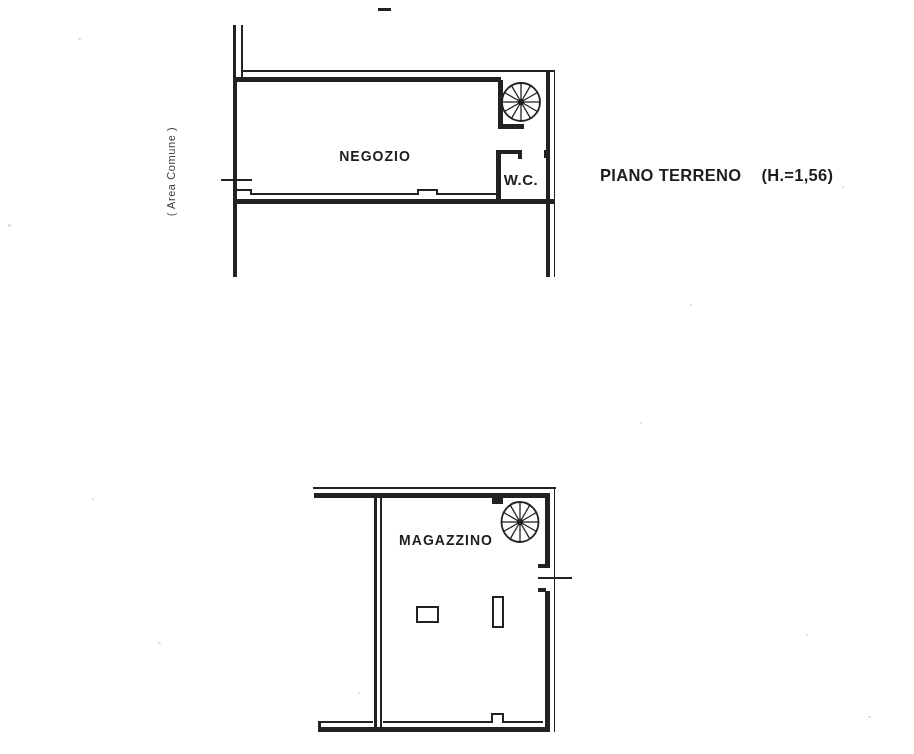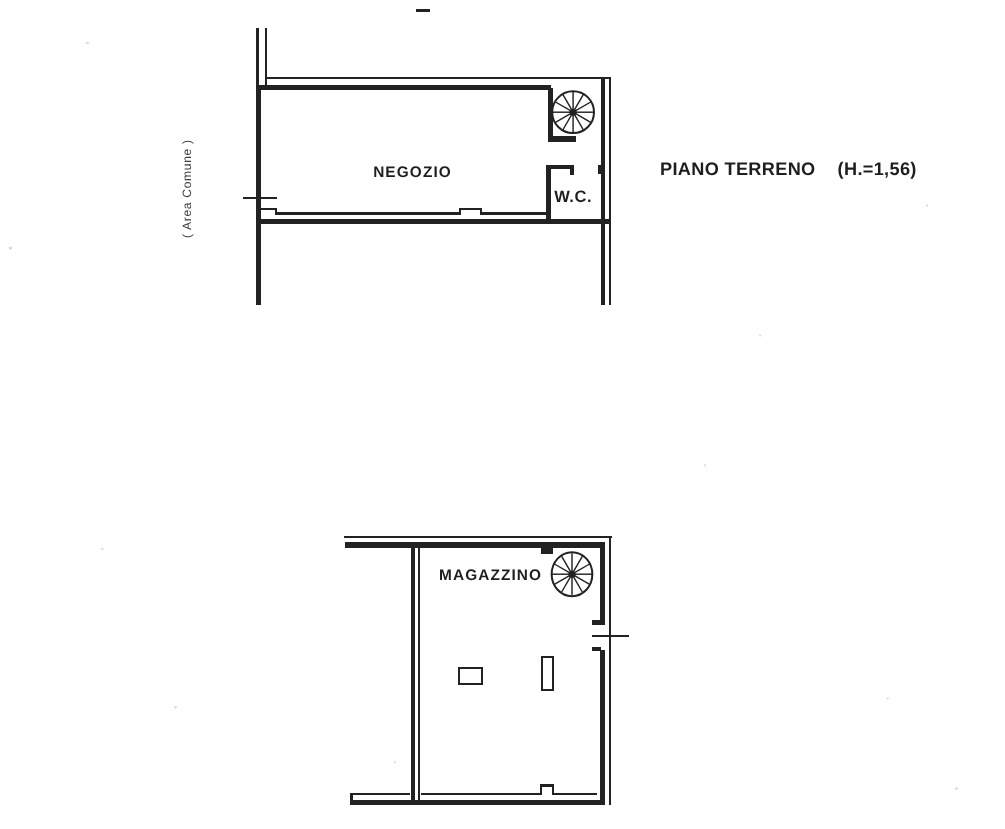--- a/index.html
+++ b/index.html
@@ -118,26 +118,26 @@
       </g>
     </g>
   </svg>
 
   <div class="label annotation-vertical" style="left:124px;top:164px;">( Area Comune )</div>
 
   <div class="label room-label" style="left:330px;top:148px;width:90px;">NEGOZIO</div>
 
   <div class="label wc-label" style="left:499px;top:171px;width:44px;">W.C.</div>
 
-  <div class="label floor-title" style="left:600px;top:145px;">
+  <div class="label floor-title" style="left:600px;top:166px;">
     <span>PIANO TERRENO</span>
     <span>(H.=1,56)</span>
   </div>
 
-  <div class="label room-label" style="left:398px;top:514px;width:96px;">MAGAZZINO</div>
+  <div class="label room-label" style="left:398px;top:532px;width:96px;">MAGAZZINO</div>
 
 
   <div class="speck" style="left:78px;top:38px;width:3px;height:2px;"></div>
   <div class="speck" style="left:8px;top:224px;width:3px;height:3px;"></div>
   <div class="speck" style="left:690px;top:304px;width:2px;height:2px;"></div>
   <div class="speck" style="left:842px;top:186px;width:2px;height:2px;"></div>
   <div class="speck" style="left:158px;top:642px;width:3px;height:2px;"></div>
   <div class="speck" style="left:92px;top:498px;width:2px;height:2px;"></div>
   <div class="speck" style="left:358px;top:692px;width:2px;height:2px;"></div>
   <div class="speck" style="left:806px;top:634px;width:2px;height:2px;"></div>

